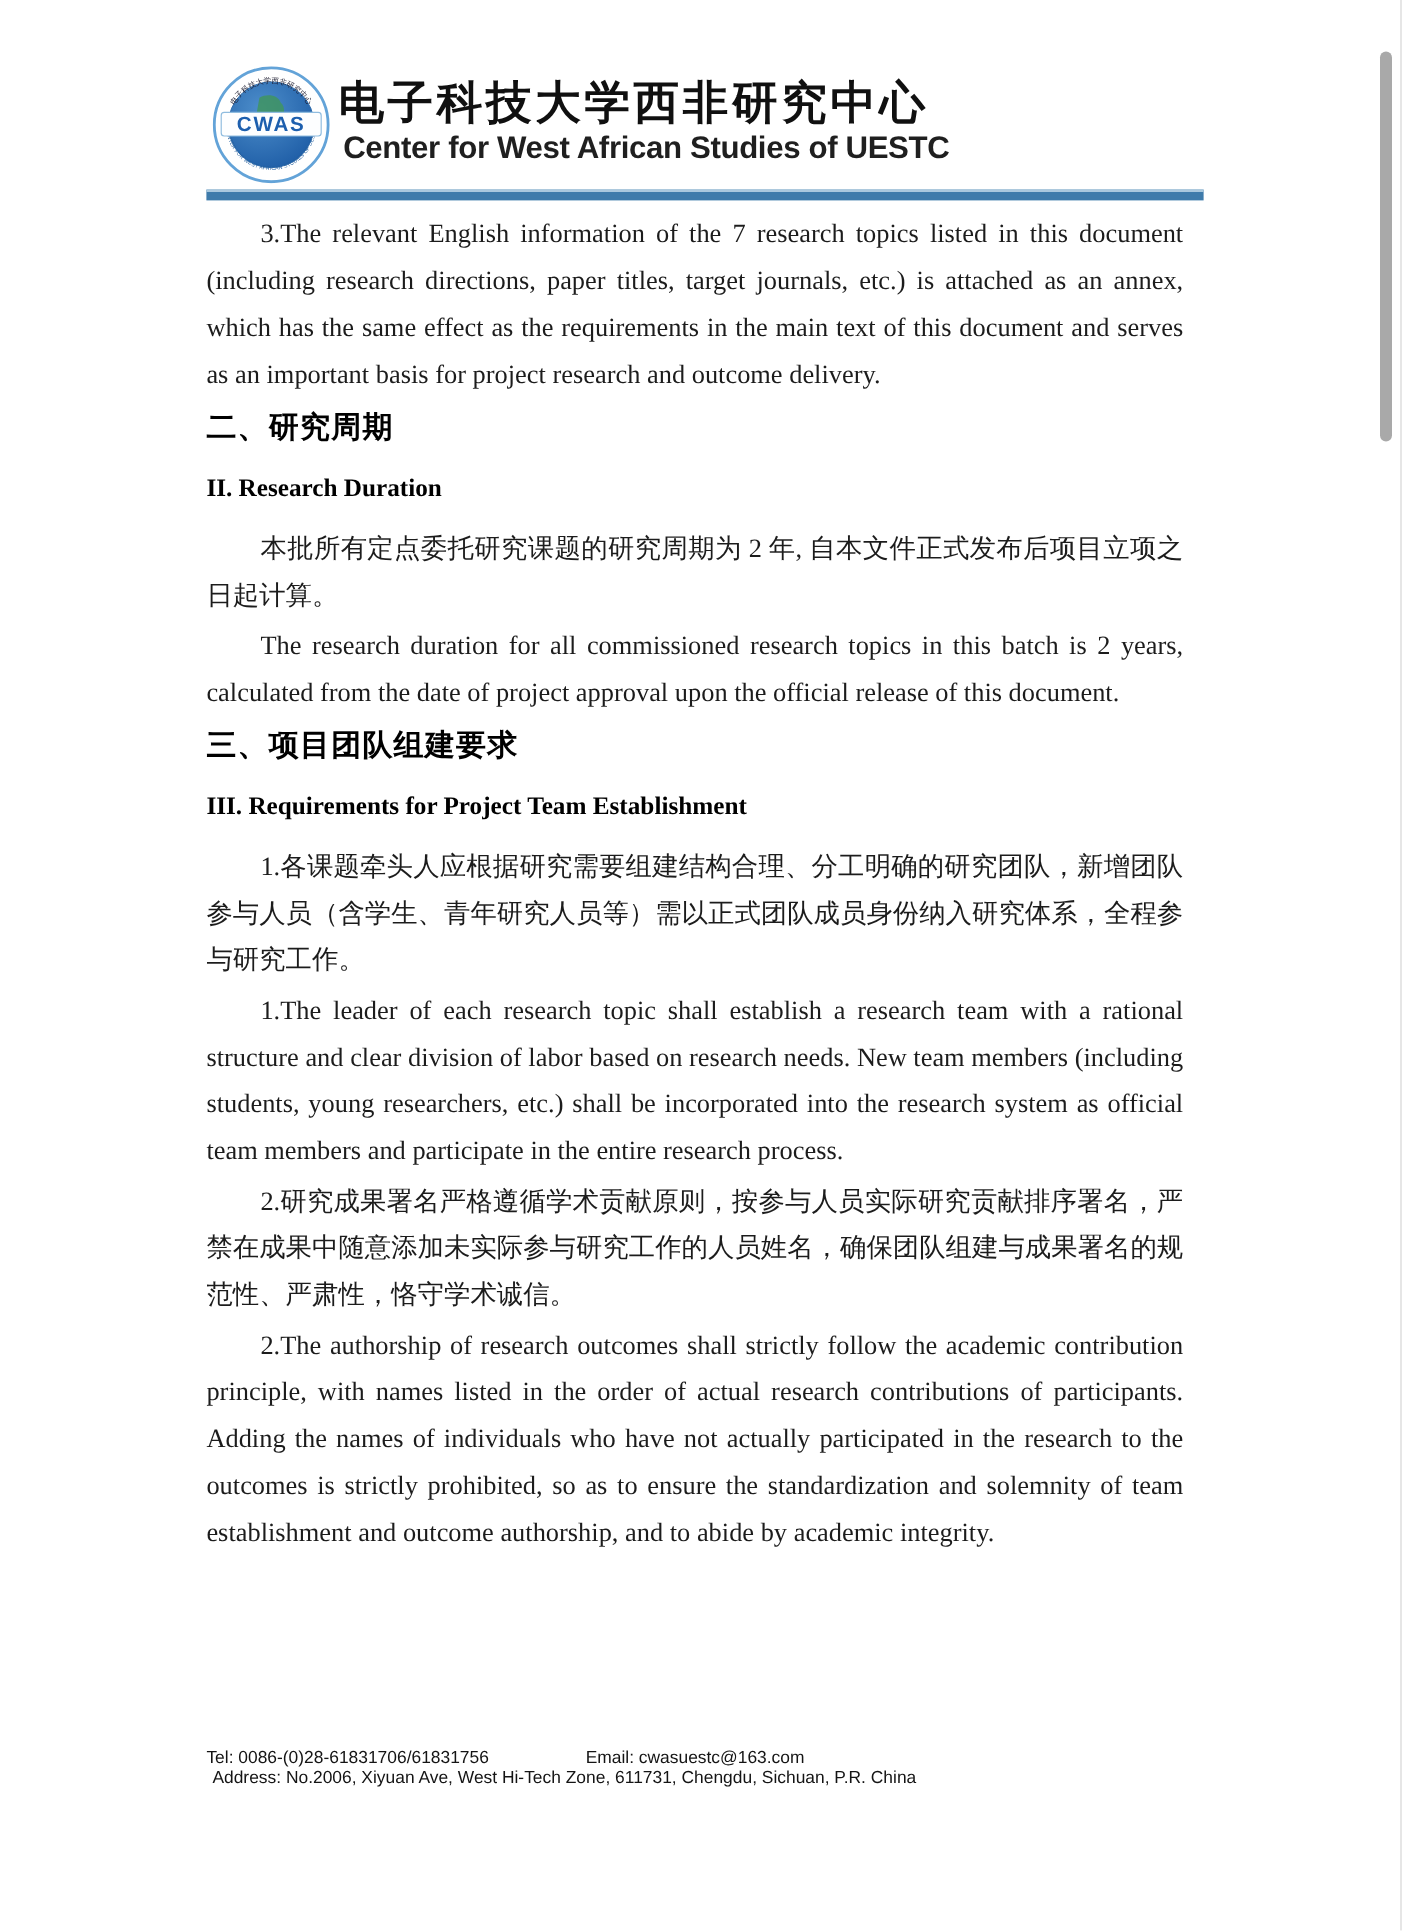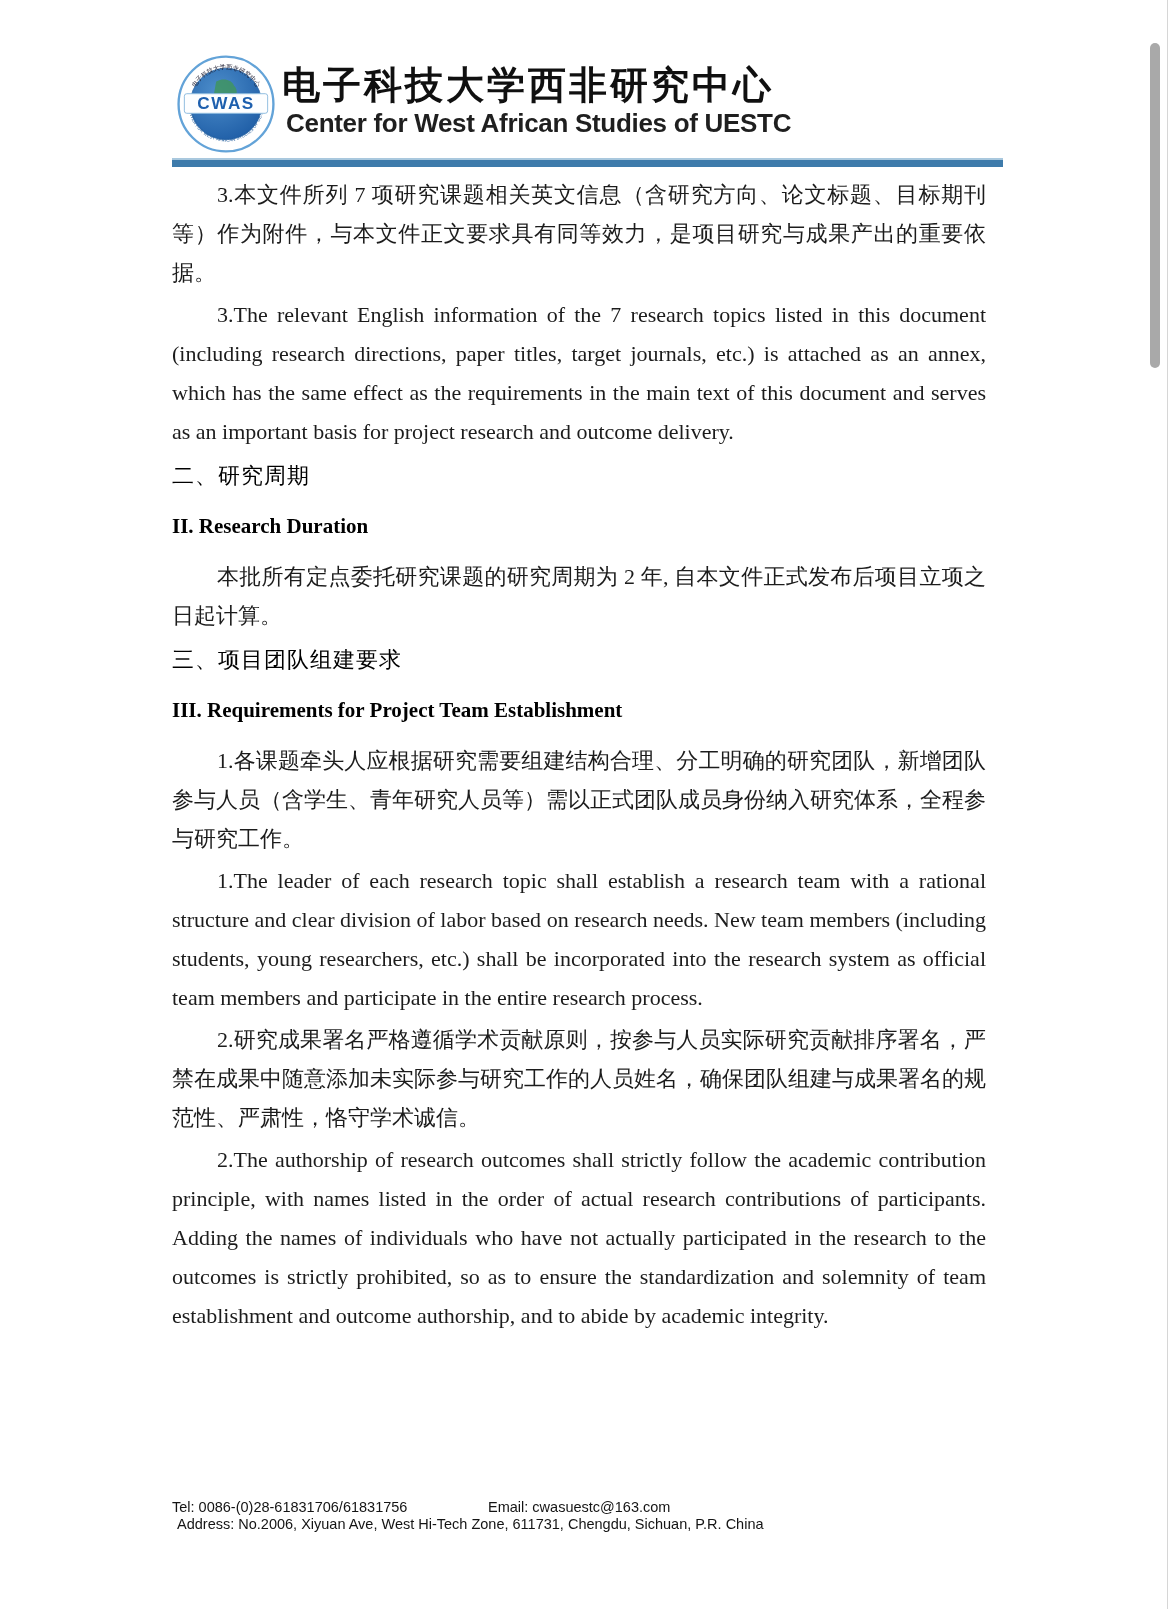--- a/index.html
+++ b/index.html
@@ -11,27 +11,27 @@
   .title-zh{position:absolute;left:282px;top:60px;font-size:38px;font-weight:bold;
             letter-spacing:3px;font-family:"DejaVu Serif","Liberation Serif",serif;color:#101010;white-space:nowrap;}
   .title-en{position:absolute;left:286px;top:108px;font-size:26px;font-weight:bold;letter-spacing:-0.3px;
             font-family:"Liberation Sans","DejaVu Sans",sans-serif;color:#1f1f1f;white-space:nowrap;}
   .rule{position:absolute;left:172px;top:158px;width:831px;height:7px;}
 
   
   .content{position:absolute;left:172px;top:175px;width:814px;}
   .content p{margin:0 0 3px 0;font-size:22px;line-height:39px;text-align:justify;text-indent:45px;color:#1c1c1c;}
   .content p b{font-weight:normal;}
-  .content h2{margin:4px 0 8px 0;font-size:22px;line-height:42px;font-weight:normal;color:#000;
+  .content h2{margin:4px 0 8px 0;font-size:25px;line-height:42px;font-weight:bold;color:#000;
               font-family:"Liberation Sans","DejaVu Sans",sans-serif;letter-spacing:1px;}
   .content h3{margin:0 0 10px 0;font-size:21px;line-height:42px;font-weight:bold;color:#000;
               font-family:"Liberation Serif","DejaVu Serif",serif;}
 
   
-  .footer{position:absolute;left:172px;top:1499px;font-family:"Liberation Sans","DejaVu Sans",sans-serif;
+  .footer{position:absolute;left:172px;top:1457px;font-family:"Liberation Sans","DejaVu Sans",sans-serif;
           font-size:14.5px;line-height:17px;color:#141414;white-space:nowrap;}
   .f-tel{display:inline-block;width:312px;}
   .f-addr{padding-left:5px;text-align:right;}
 
   
   .win-edge{position:absolute;right:1px;top:0;width:1px;height:100%;background:#d6d6d6;}
   .scroll-thumb{position:absolute;right:9px;top:43px;width:10px;height:325px;border-radius:5px;background:#a9a9a9;}
 </style>
 </head>
 <body>
@@ -60,25 +60,25 @@
       <rect x="7.5" y="39.5" width="85" height="20" rx="2.5" fill="#fdfeff" stroke="#8fbcdf" stroke-width="1"></rect>
       <text x="50" y="55.5" text-anchor="middle" font-size="17.5" font-weight="bold" fill="#1d5fae" letter-spacing="1.5" style="font-family:'Liberation Sans',sans-serif;">CWAS</text>
     </svg>
 
     <div class="title-zh">电子科技大学西非研究中心</div>
     <div class="title-en">Center for West African Studies of UESTC</div>
     <div class="rule" style="background: rgb(62, 123, 171); border-top: 2px solid rgb(169, 200, 222);"></div>
   </header>
 
   <main class="content" id="doc-content">
-      <p><span>3.本文件所列 7 项研究课题相关英文信息（含研究方向、论文标题、目标期刊等）作为附件，与本文件正文要求具有同等效力，是项目研究与成果产出的重要依据。</span></p>
       <p><span>3.The relevant English information of the 7 research topics listed in this document (including research directions, paper titles, target journals, etc.) is attached as an annex, which has the same effect as the requirements in the main text of this document and serves as an important basis for project research and outcome delivery.</span></p>
       <h2><span>二、研究周期</span></h2>
       <h3><span>II. Research Duration</span></h3>
       <p><span>本批所有定点委托研究课题的研究周期为 </span><b>2 年</b><span>, 自本文件正式发布后项目立项之日起计算。</span></p>
+      <p><span>The research duration for all commissioned research topics in this batch is </span><b>2 years</b><span>, calculated from the date of project approval upon the official release of this document.</span></p>
       <h2><span>三、项目团队组建要求</span></h2>
       <h3><span>III. Requirements for Project Team Establishment</span></h3>
       <p><span>1.各课题牵头人应根据研究需要组建结构合理、分工明确的研究团队，新增团队参与人员（含学生、青年研究人员等）需以正式团队成员身份纳入研究体系，全程参与研究工作。</span></p>
       <p><span>1.The leader of each research topic shall establish a research team with a rational structure and clear division of labor based on research needs. New team members (including students, young researchers, etc.) shall be incorporated into the research system as official team members and participate in the entire research process.</span></p>
       <p><span>2.研究成果署名严格遵循学术贡献原则，按参与人员实际研究贡献排序署名，严禁在成果中随意添加未实际参与研究工作的人员姓名，确保团队组建与成果署名的规范性、严肃性，恪守学术诚信。</span></p>
       <p><b>2.</b><span>The authorship of research outcomes shall strictly follow the academic contribution principle, with names listed in the order of actual research contributions of participants. Adding the names of individuals who have not actually participated in the research to the outcomes is strictly prohibited, so as to ensure the standardization and solemnity of team establishment and outcome authorship, and to abide by academic integrity.</span></p>
     </main>
 
   <footer class="footer">
     <div class="f-row">

